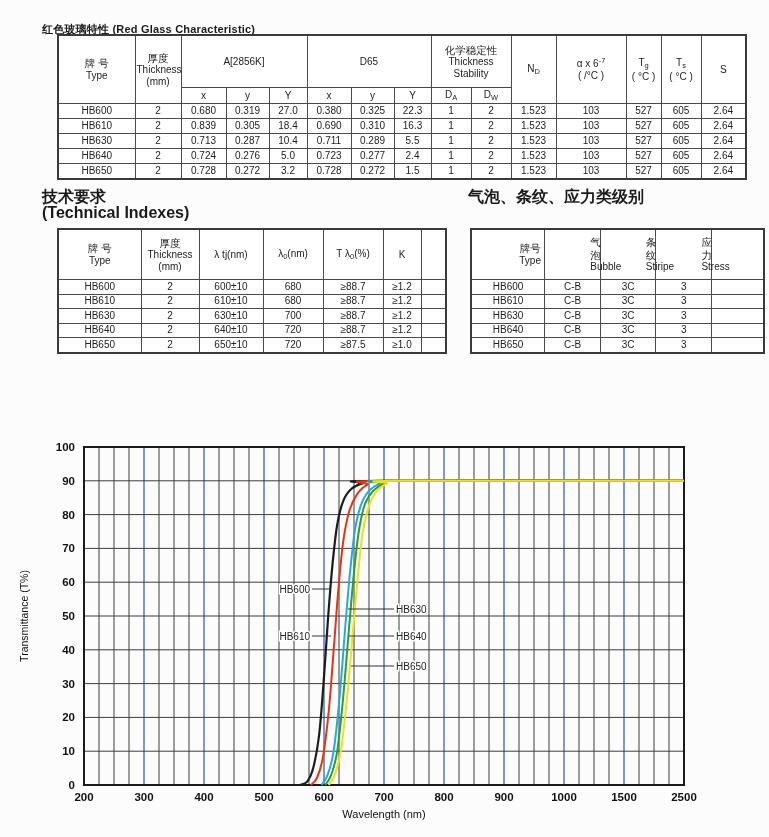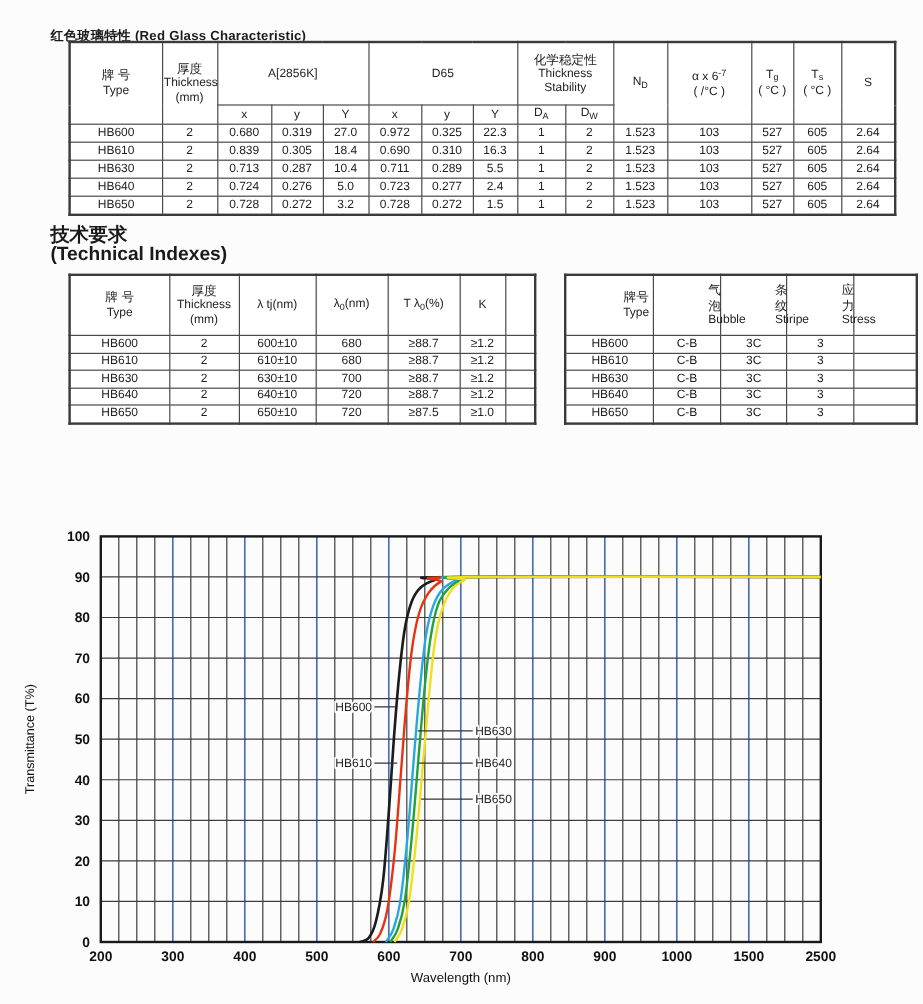--- a/index.html
+++ b/index.html
@@ -110,21 +110,21 @@
       </th>
     </tr>
   </thead>
   <tbody>
       <tr>
         <td>HB600</td>
         <td>2</td>
         <td>0.680</td>
         <td>0.319</td>
         <td>27.0</td>
-        <td>0.972</td>
+        <td>0.380</td>
         <td>0.325</td>
         <td>22.3</td>
         <td>1</td>
         <td>2</td>
         <td>1.523</td>
         <td>103</td>
         <td>527</td>
         <td>605</td>
         <td>2.64</td>
       </tr>
@@ -197,20 +197,21 @@
         <td>2.64</td>
       </tr>
     </tbody>
 </table>
 
 <div class="sec-title sec-title-left">
   <div>技术要求</div>
   <div>(Technical Indexes)</div>
 </div>
 <div class="sec-title sec-title-right">
+  <div>气泡、条纹、应力类级别</div>
 </div>
 
 <table class="tbl" id="tech-table">
   <colgroup>
     <col style="width:83px">
       <col style="width:58px">
       <col style="width:64px">
     <col style="width:60px">
       <col style="width:60px">
       <col style="width:38px">

